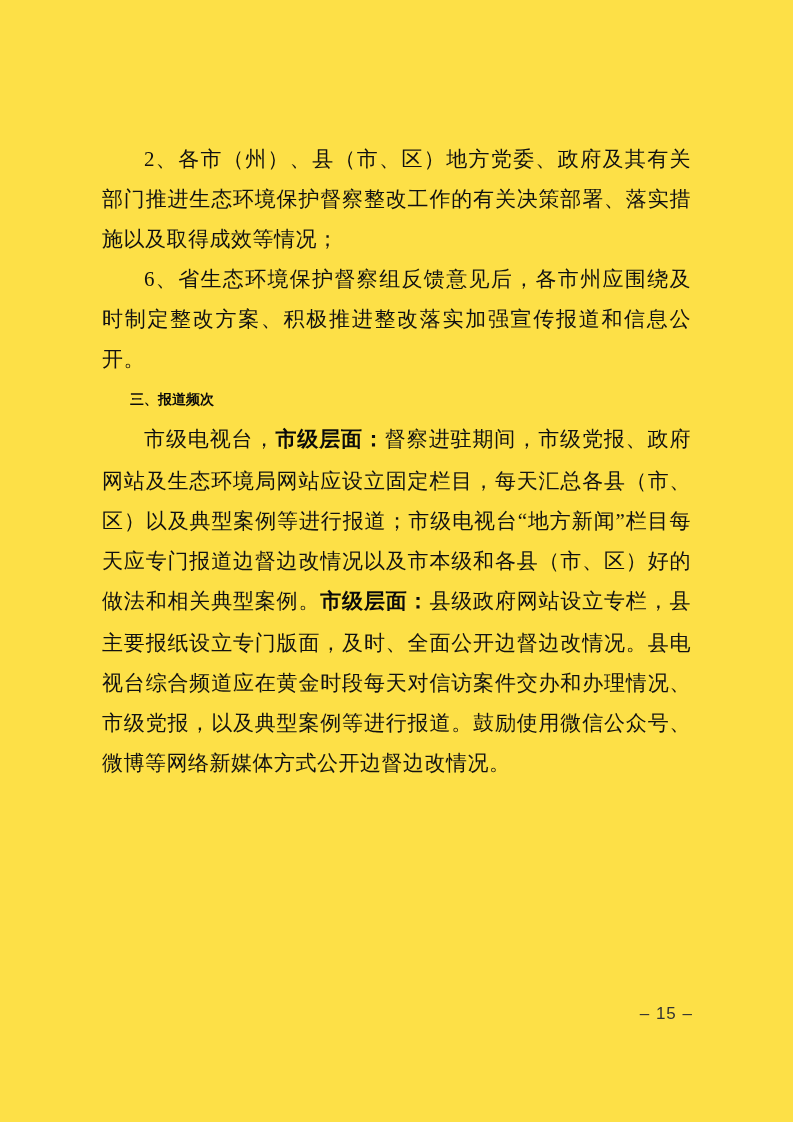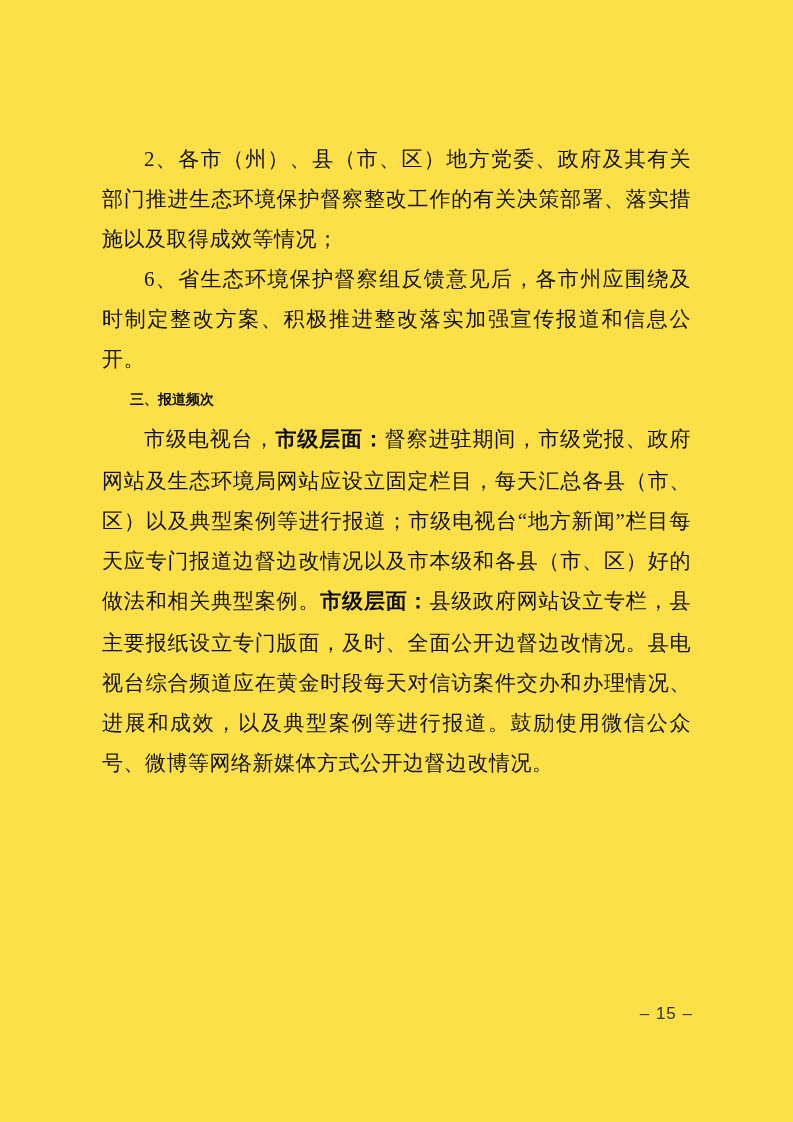--- a/index.html
+++ b/index.html
@@ -64,16 +64,16 @@
   }
 </style>
 </head>
 <body>
 
 <div class="page">
   <div class="content">
     <p>2、各市（州）、县（市、区）地方党委、政府及其有关部门推进生态环境保护督察整改工作的有关决策部署、落实措施以及取得成效等情况；</p>
     <p>6、省生态环境保护督察组反馈意见后，各市州应围绕及时制定整改方案、积极推进整改落实加强宣传报道和信息公开。</p>
     <h3 class="section-heading">三、报道频次</h3>
-    <p><span>市级电视台，</span><span class="inline-heading">市级层面：</span><span>督察进驻期间，市级党报、政府网站及生态环境局网站应设立固定栏目，每天汇总各县（市、区）以及典型案例等进行报道；市级电视台“地方新闻”栏目每天应专门报道边督边改情况以及市本级和各县（市、区）好的做法和相关典型案例。</span><span class="inline-heading">市级层面：</span><span>县级政府网站设立专栏，县主要报纸设立专门版面，及时、全面公开边督边改情况。县电视台综合频道应在黄金时段每天对信访案件交办和办理情况、进展和成效，以及典型案例等进行报道。鼓励使用微信公众号、微博等网络新媒体方式公开边督边改情况。</span></p>
+    <p><span>市级电视台，</span><span class="inline-heading">市级层面：</span><span>督察进驻期间，市级党报、政府网站及生态环境局网站应设立固定栏目，每天汇总各县（市、区）以及典型案例等进行报道；市级电视台“地方新闻”栏目每天应专门报道边督边改情况以及市本级和各县（市、区）好的做法和相关典型案例。</span><span class="inline-heading">市级层面：</span><span>县级政府网站设立专栏，县主要报纸设立专门版面，及时、全面公开边督边改情况。县电视台综合频道应在黄金时段每天对信访案件交办和办理情况、市级党报，以及典型案例等进行报道。鼓励使用微信公众号、微博等网络新媒体方式公开边督边改情况。</span></p>
   </div>
   <div class="page-number">– 15 –</div>
 </div>
 
 </body></html>

